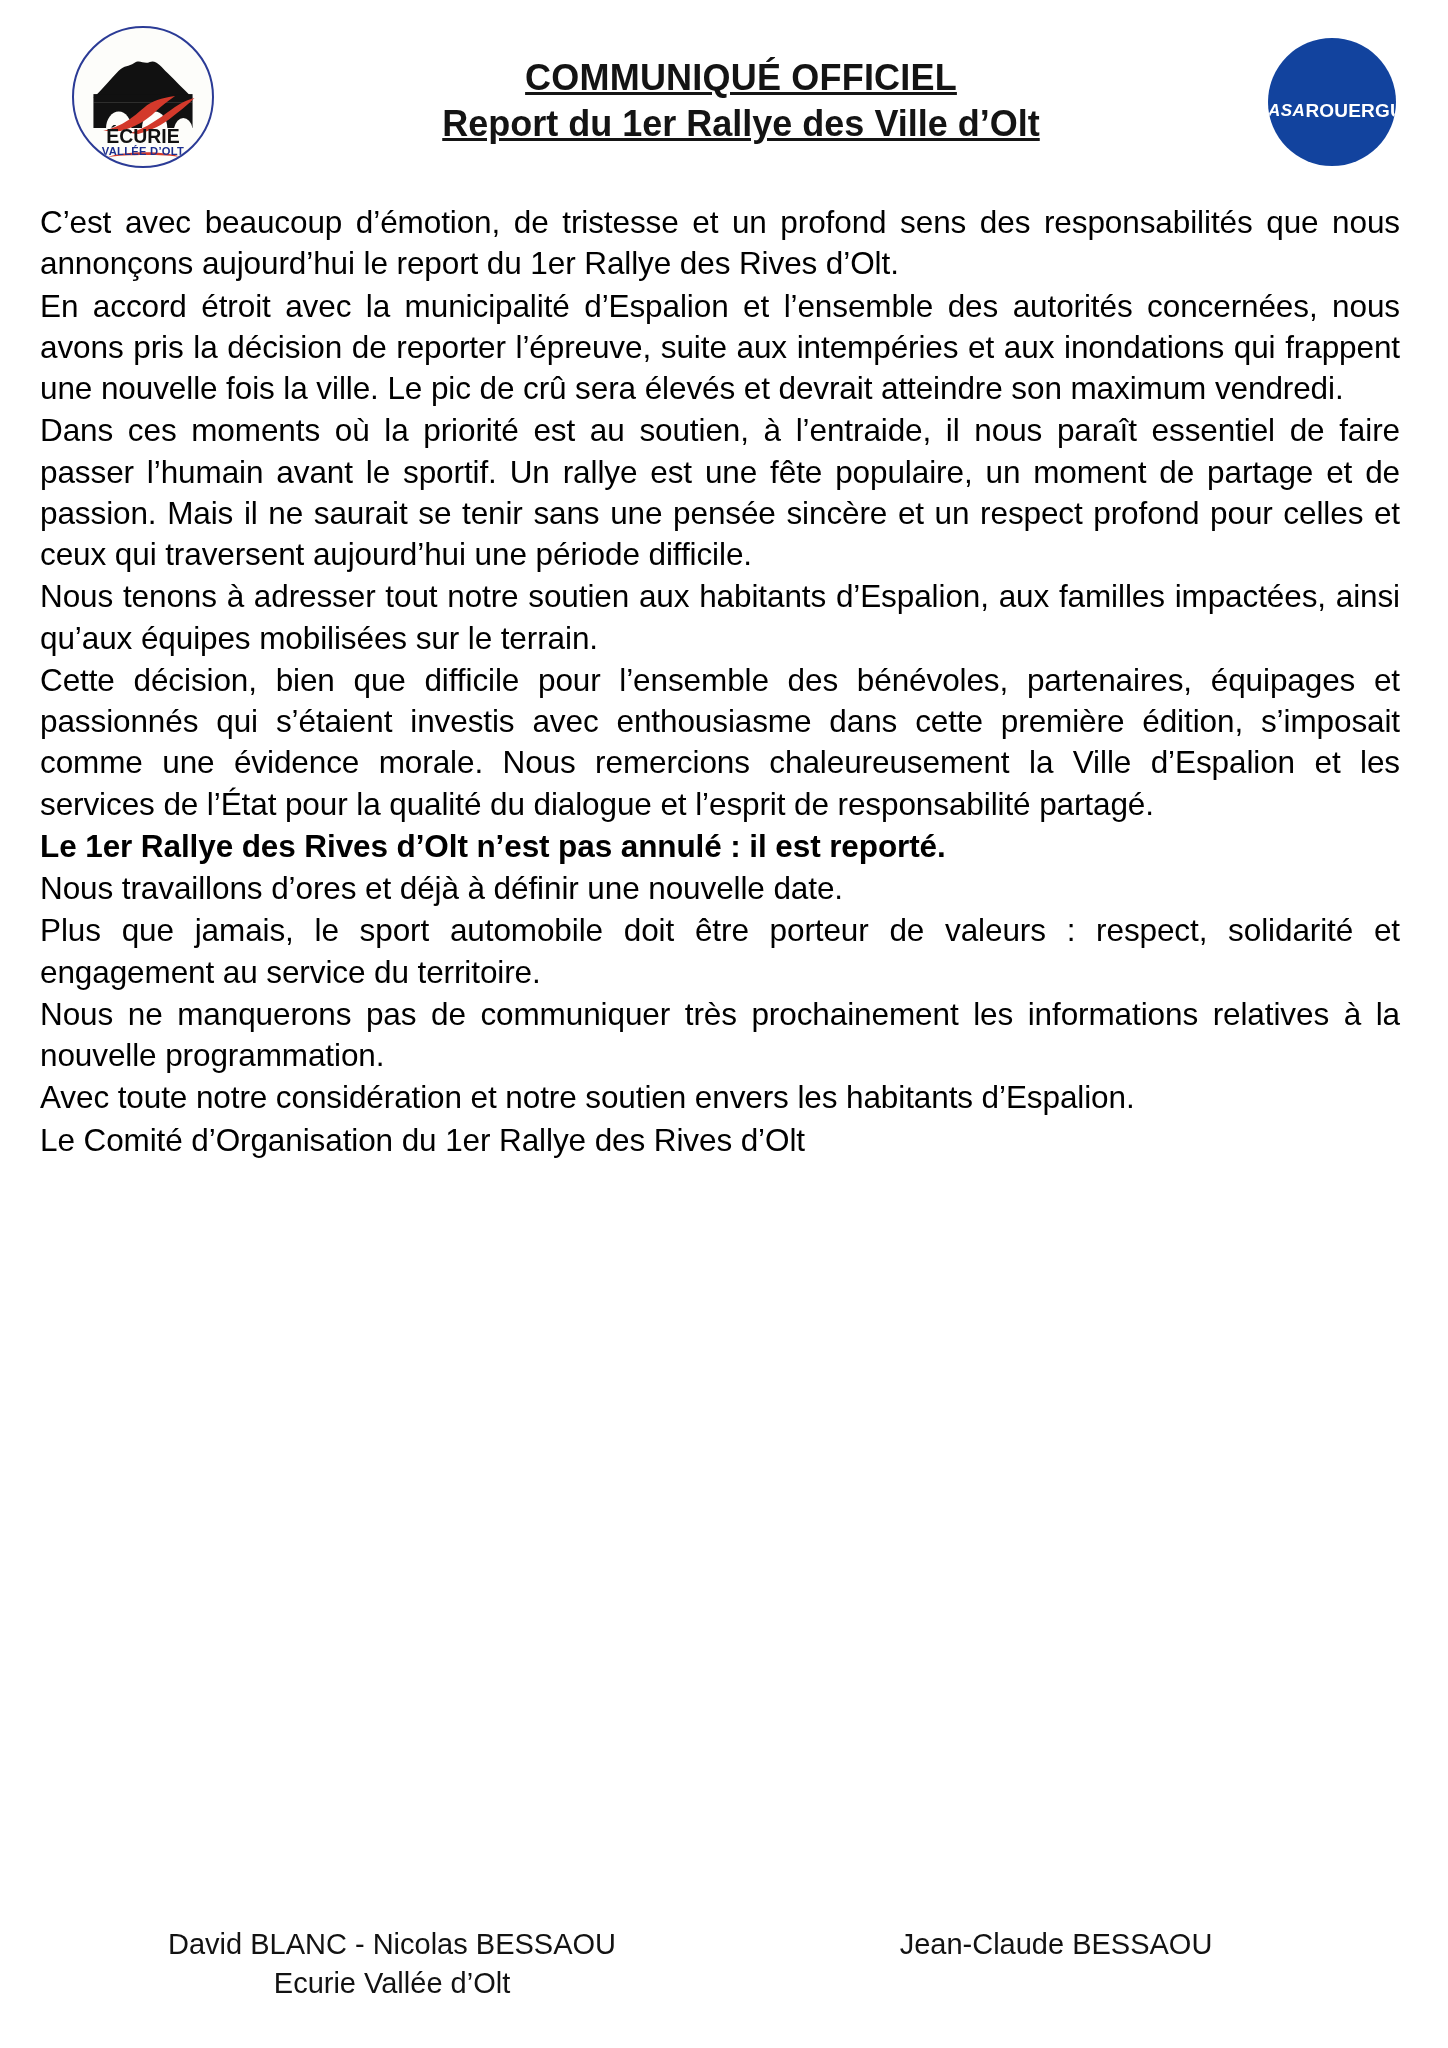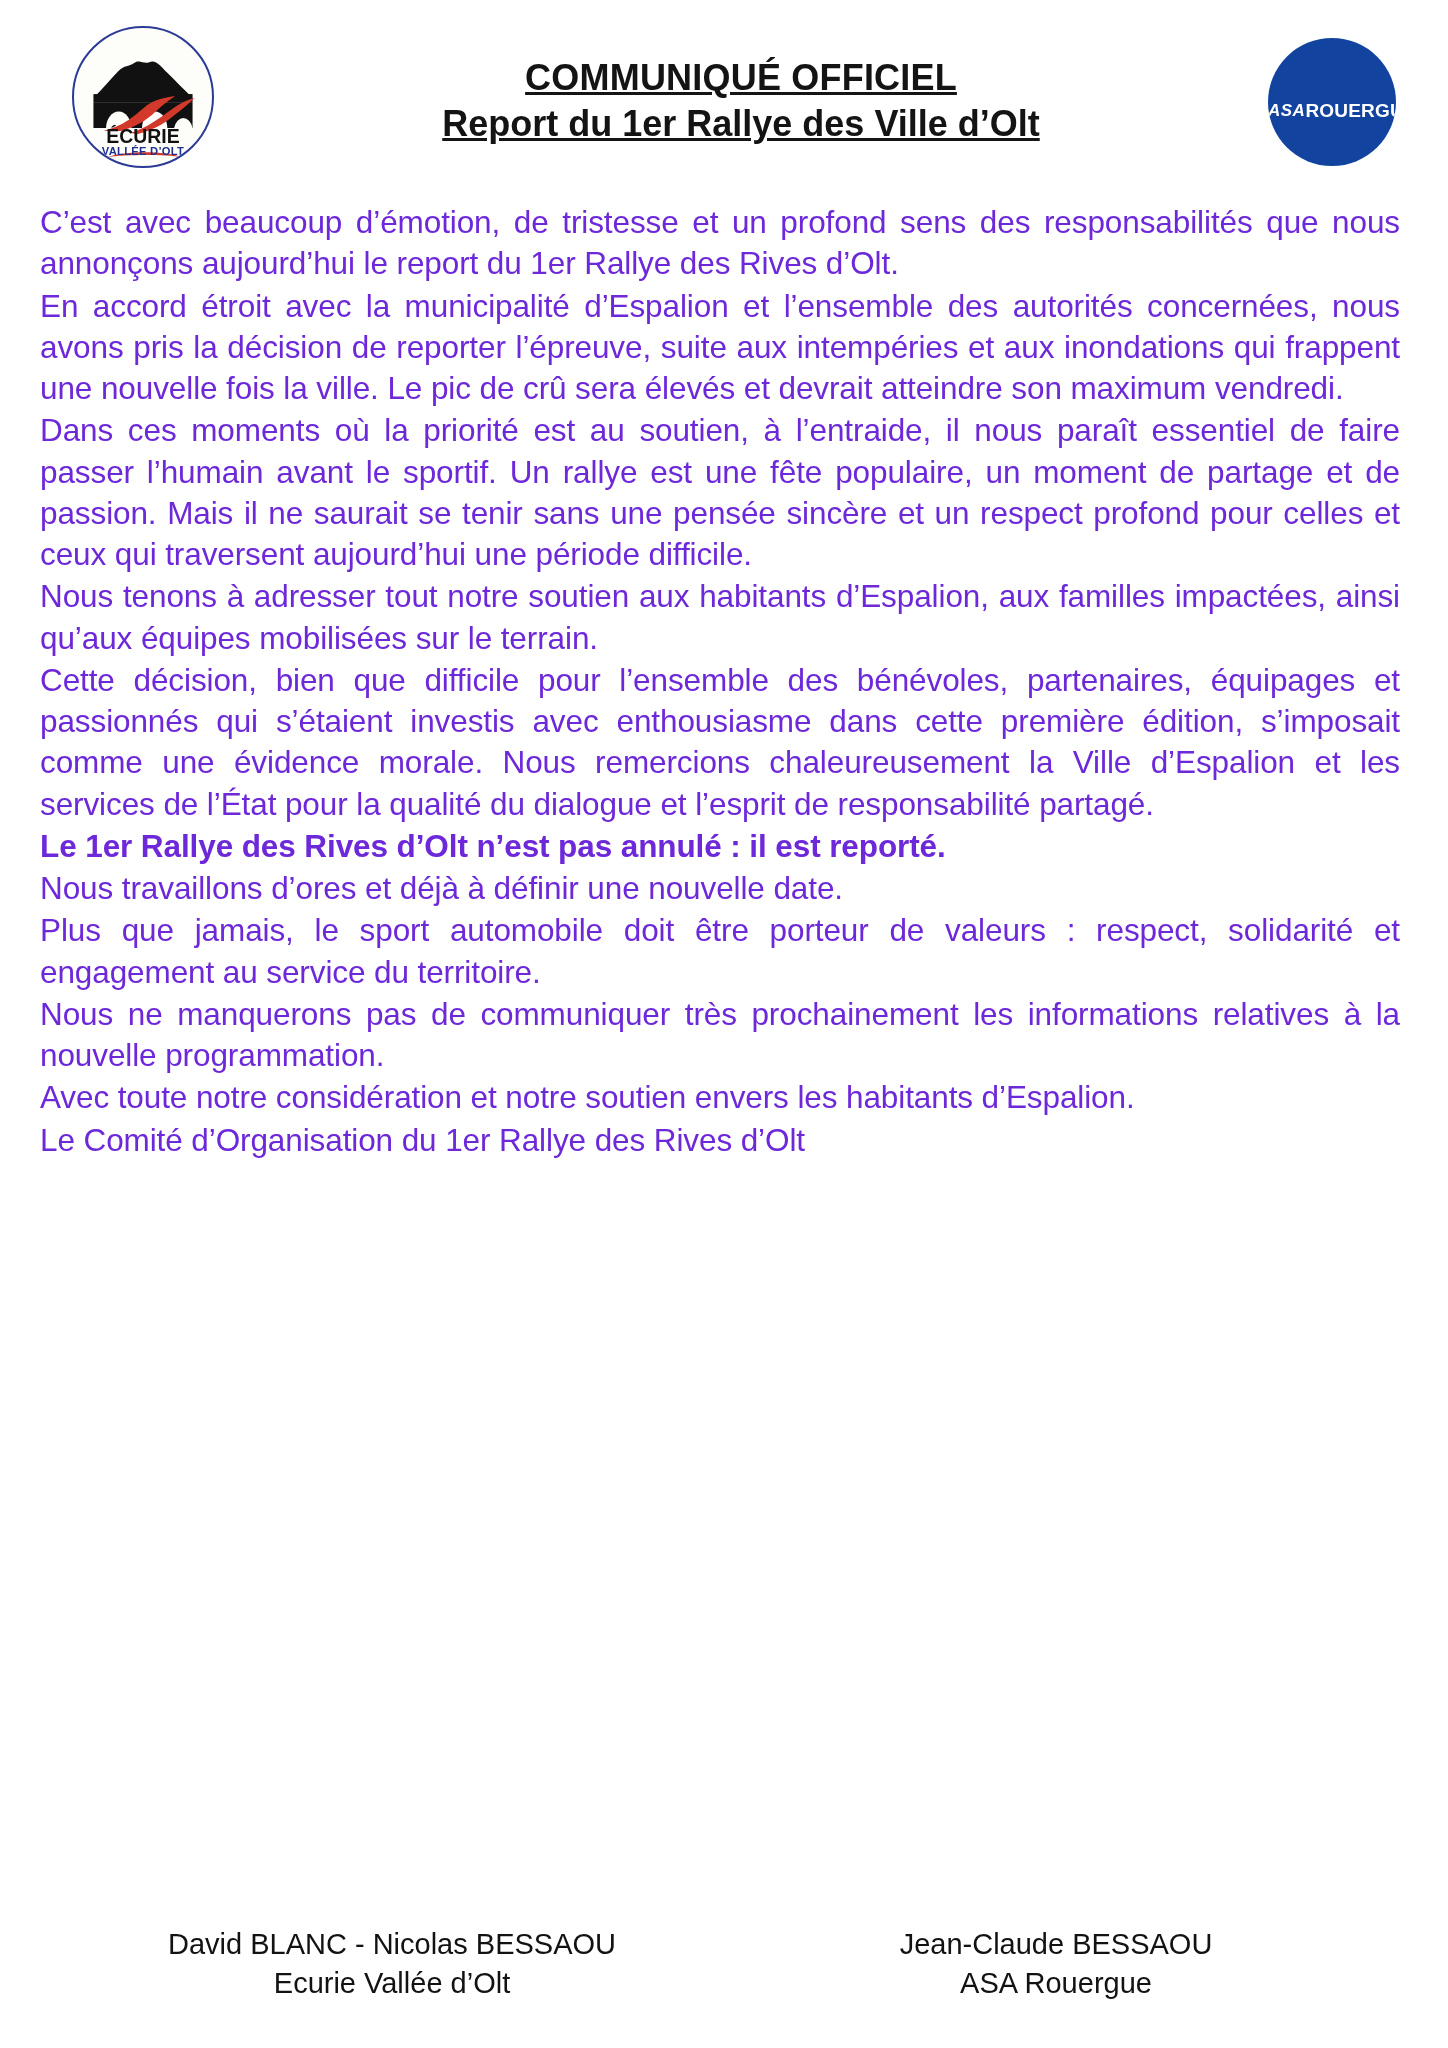--- a/index.html
+++ b/index.html
@@ -143,21 +143,21 @@
   .body-text {
     padding: 42px 40px 0 40px;
     box-sizing: border-box;
   }
   .para {
     font-size: 31.5px;
     line-height: 1.31;
     text-align: justify;
     text-justify: inter-word;
     margin: 0 8px 1px 0;
-    color: #6d28d9;
+    color: #000000;
     font-stretch: condensed;
     letter-spacing: -0.1px;
   }
   .para.bold {
     font-weight: bold;
   }
 
   
   .signatures {
     position: absolute;
@@ -243,15 +243,14 @@
   <p class="para">Le Comité d’Organisation du 1er Rallye des Rives d’Olt</p>
 </div>
 
 <div class="signatures">
   <div class="sig-col">
     <span class="sig-name">David BLANC - Nicolas BESSAOU</span>
     <span class="sig-org">Ecurie Vallée d’Olt</span>
   </div>
   <div class="sig-col">
     <span class="sig-name">Jean-Claude BESSAOU</span>
-    <span class="sig-org">ASA Rouergue</span>
   </div>
 </div>
 
 </body></html>

